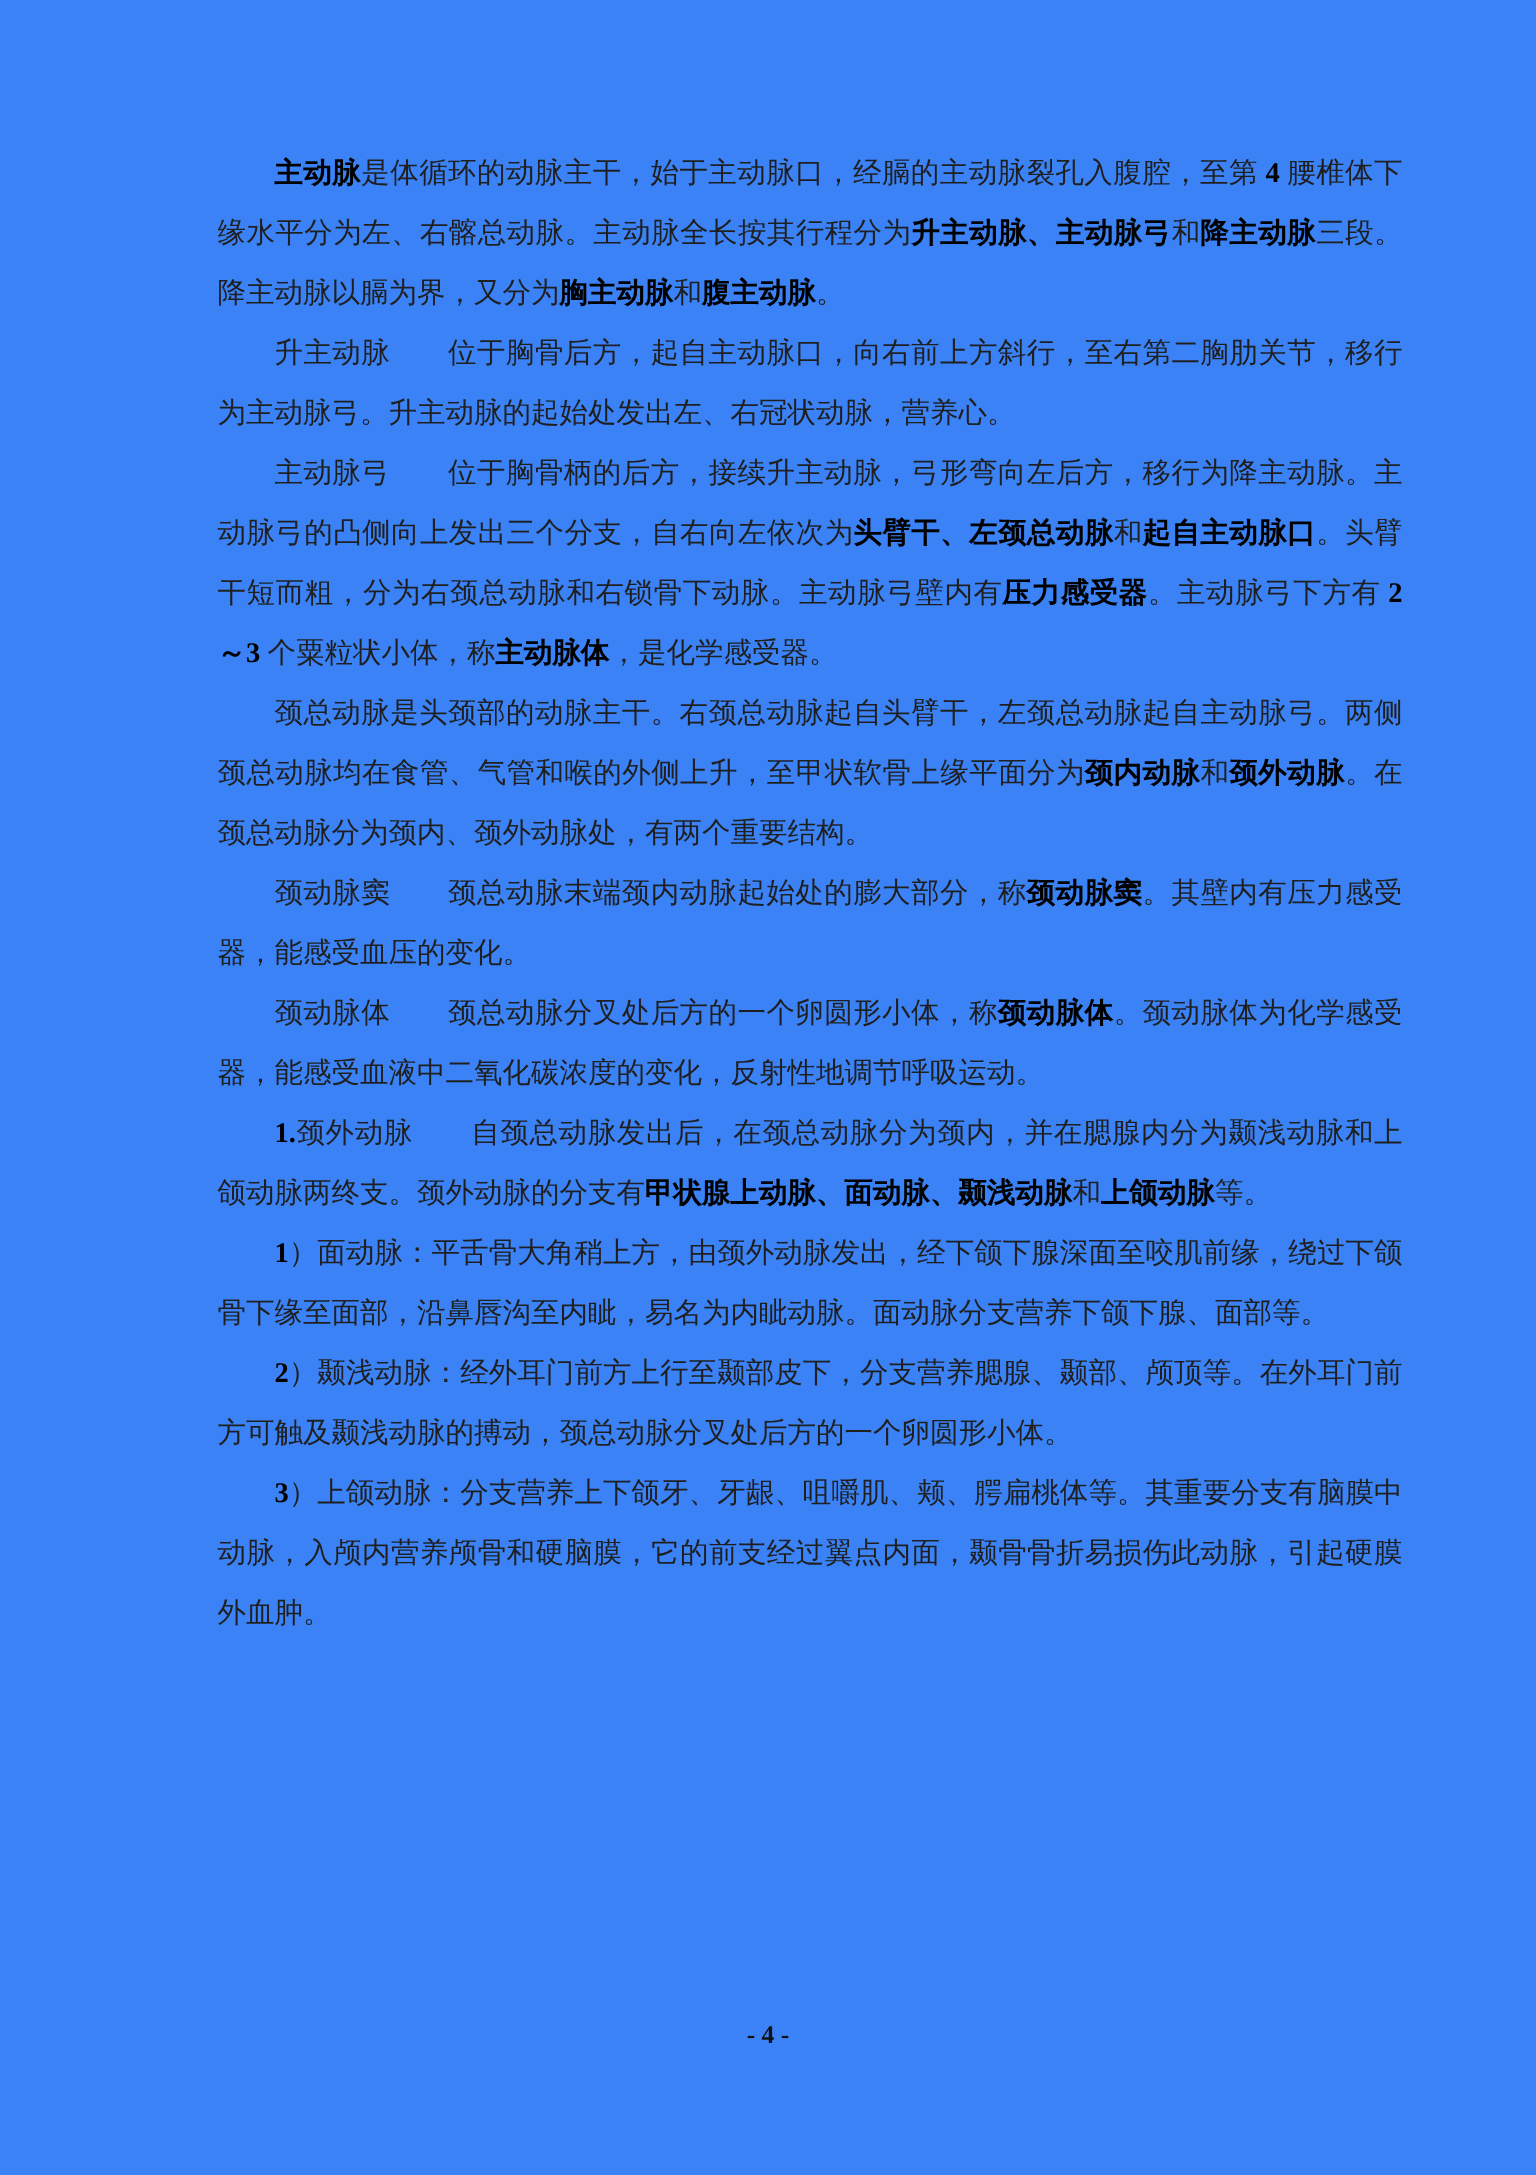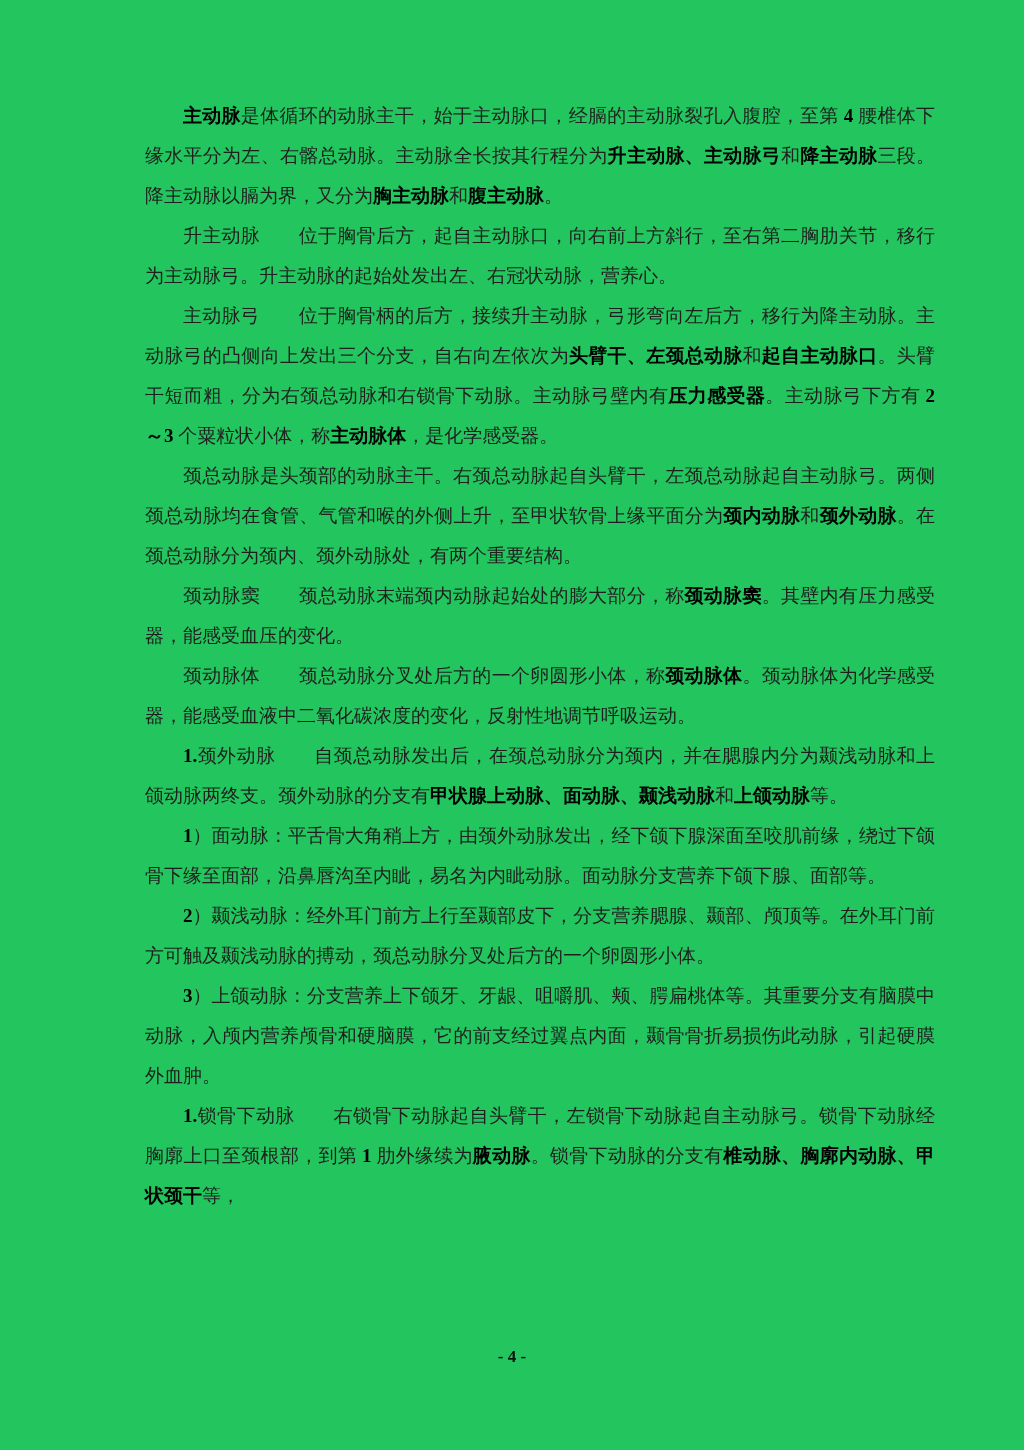--- a/index.html
+++ b/index.html
@@ -4,21 +4,21 @@
 <style>
   html, body {
     margin: 0;
     padding: 0;
     background: #ffffff;
   }
   .page {
     position: relative;
     width: 1024px;
     height: 1450px;
-    background: #22c55e;
+    background: #3b82f6;
     font-family: "Liberation Serif", "DejaVu Serif", serif;
     color: #1f1f1f;
     overflow: hidden;
   }
   .content {
     position: absolute;
     left: 145px;
     top: 96px;
     width: 790px;
     font-size: 19px;
@@ -55,16 +55,15 @@
       <p><span class="b">主动脉</span><span>是体循环的动脉主干，始于主动脉口，经膈的主动脉裂孔入腹腔，至第 </span><span class="b">4</span><span> 腰椎体下缘水平分为左、右髂总动脉。主动脉全长按其行程分为</span><span class="b">升主动脉、主动脉弓</span><span>和</span><span class="b">降主动脉</span><span>三段。降主动脉以膈为界，又分为</span><span class="b">胸主动脉</span><span>和</span><span class="b">腹主动脉</span><span>。</span></p>
       <p><span>升主动脉　　位于胸骨后方，起自主动脉口，向右前上方斜行，至右第二胸肋关节，移行为主动脉弓。升主动脉的起始处发出左、右冠状动脉，营养心。</span></p>
       <p><span>主动脉弓　　位于胸骨柄的后方，接续升主动脉，弓形弯向左后方，移行为降主动脉。主动脉弓的凸侧向上发出三个分支，自右向左依次为</span><span class="b">头臂干、左颈总动脉</span><span>和</span><span class="b">起自主动脉口</span><span>。头臂干短而粗，分为右颈总动脉和右锁骨下动脉。主动脉弓壁内有</span><span class="b">压力感受器</span><span>。主动脉弓下方有 </span><span class="b">2～3</span><span> 个粟粒状小体，称</span><span class="b">主动脉体</span><span>，是化学感受器。</span></p>
       <p><span>颈总动脉是头颈部的动脉主干。右颈总动脉起自头臂干，左颈总动脉起自主动脉弓。两侧颈总动脉均在食管、气管和喉的外侧上升，至甲状软骨上缘平面分为</span><span class="b">颈内动脉</span><span>和</span><span class="b">颈外动脉</span><span>。在颈总动脉分为颈内、颈外动脉处，有两个重要结构。</span></p>
       <p><span>颈动脉窦　　颈总动脉末端颈内动脉起始处的膨大部分，称</span><span class="b">颈动脉窦</span><span>。其壁内有压力感受器，能感受血压的变化。</span></p>
       <p><span>颈动脉体　　颈总动脉分叉处后方的一个卵圆形小体，称</span><span class="b">颈动脉体</span><span>。颈动脉体为化学感受器，能感受血液中二氧化碳浓度的变化，反射性地调节呼吸运动。</span></p>
       <p><span class="b">1.</span><span>颈外动脉　　自颈总动脉发出后，在颈总动脉分为颈内，并在腮腺内分为颞浅动脉和上颌动脉两终支。颈外动脉的分支有</span><span class="b">甲状腺上动脉、面动脉、颞浅动脉</span><span>和</span><span class="b">上颌动脉</span><span>等。</span></p>
       <p><span class="b">1</span><span>）面动脉：平舌骨大角稍上方，由颈外动脉发出，经下颌下腺深面至咬肌前缘，绕过下颌骨下缘至面部，沿鼻唇沟至内眦，易名为内眦动脉。面动脉分支营养下颌下腺、面部等。</span></p>
       <p><span class="b">2</span><span>）颞浅动脉：经外耳门前方上行至颞部皮下，分支营养腮腺、颞部、颅顶等。在外耳门前方可触及颞浅动脉的搏动，颈总动脉分叉处后方的一个卵圆形小体。</span></p>
       <p><span class="b">3</span><span>）上颌动脉：分支营养上下颌牙、牙龈、咀嚼肌、颊、腭扁桃体等。其重要分支有脑膜中动脉，入颅内营养颅骨和硬脑膜，它的前支经过翼点内面，颞骨骨折易损伤此动脉，引起硬膜外血肿。</span></p>
-      <p><span class="b">1.</span><span>锁骨下动脉　　右锁骨下动脉起自头臂干，左锁骨下动脉起自主动脉弓。锁骨下动脉经胸廓上口至颈根部，到第 </span><span class="b">1</span><span> 肋外缘续为</span><span class="b">腋动脉</span><span>。锁骨下动脉的分支有</span><span class="b">椎动脉、胸廓内动脉、甲状颈干</span><span>等，</span></p>
     </div>
   <div class="footer">- 4 -</div>
 </div>
 
 </body></html>

